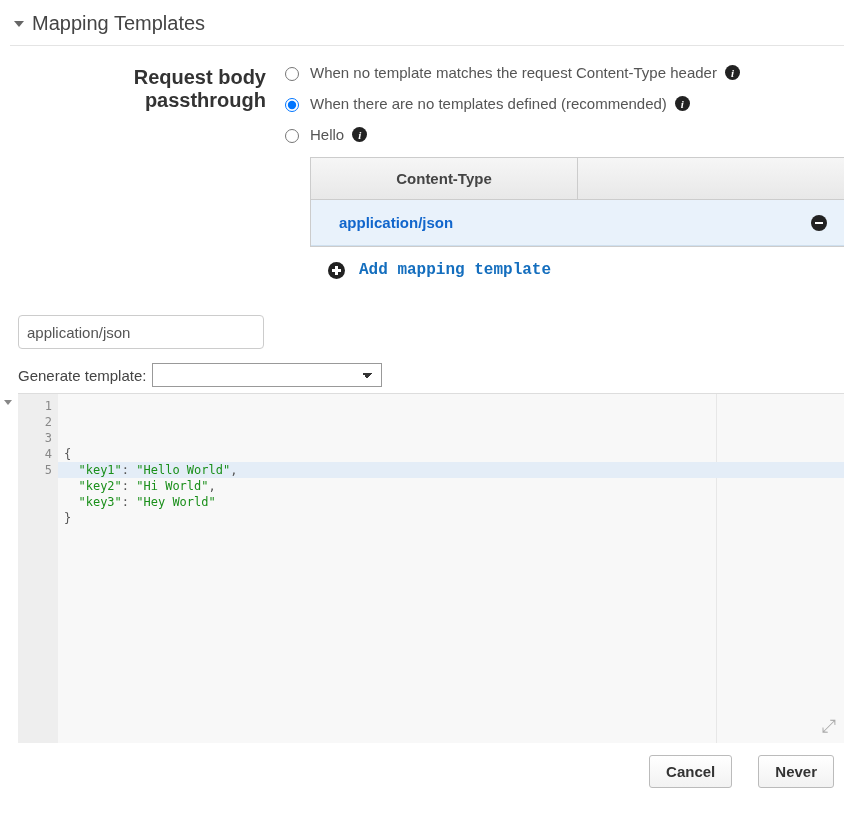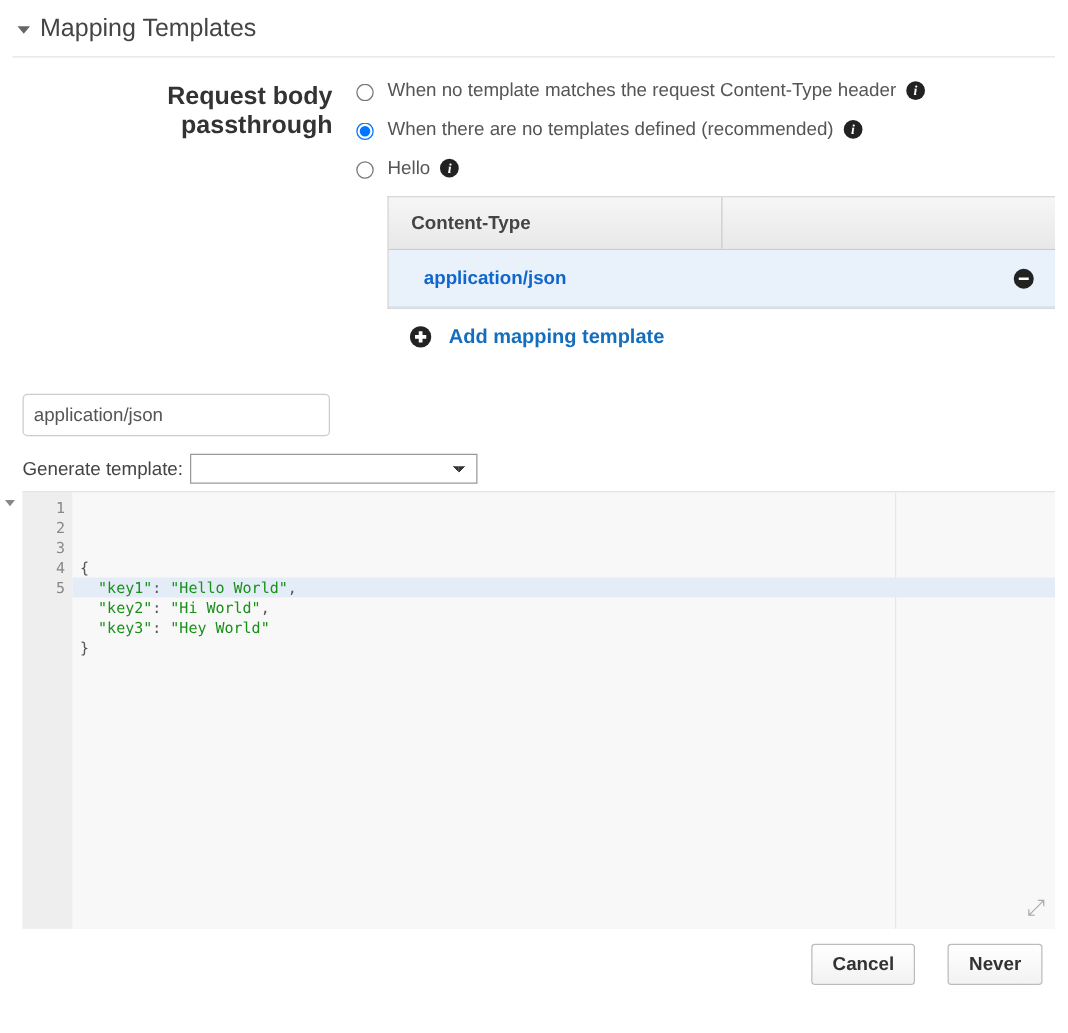--- a/index.html
+++ b/index.html
@@ -77,20 +77,21 @@
   .ct-table {
     margin-left: 300px;
     border: 1px solid #ccc;
     border-right: none;
     width: calc(100% - 300px);
   }
   .ct-header {
     background: linear-gradient(#f6f6f6,#e8e8e8);
     border-bottom: 1px solid #ccc;
     display:flex;
+    text-align:center;
   }
   .ct-header-cell {
     padding: 12px 18px;
     font-weight: 700;
     color: #444;
     flex:1;
     border-right:1px solid #ccc;
     font-size:15px;
   }
   .ct-header-action {
@@ -118,21 +119,23 @@
   .minus-icon {
     width:16px;height:16px;border-radius:50%;
     background:#222;display:flex;align-items:center;justify-content:center;
   }
   .minus-icon::after{content:"";width:8px;height:2px;background:#fff;}
 
   .add-row {
     margin-left:300px;
     padding: 14px 18px 6px 18px;
     display:flex;
+    align-items:center;
     gap:14px;
+    font-family:Liberation Mono, monospace;
   }
   .plus-icon {
     width:17px;height:17px;border-radius:50%;
     background:#222;position:relative;
   }
   .plus-icon::before,.plus-icon::after{
     content:"";position:absolute;background:#fff;
   }
   .plus-icon::before{left:4px;top:7px;width:9px;height:3px;}
   .plus-icon::after{left:7px;top:4px;width:3px;height:9px;}

